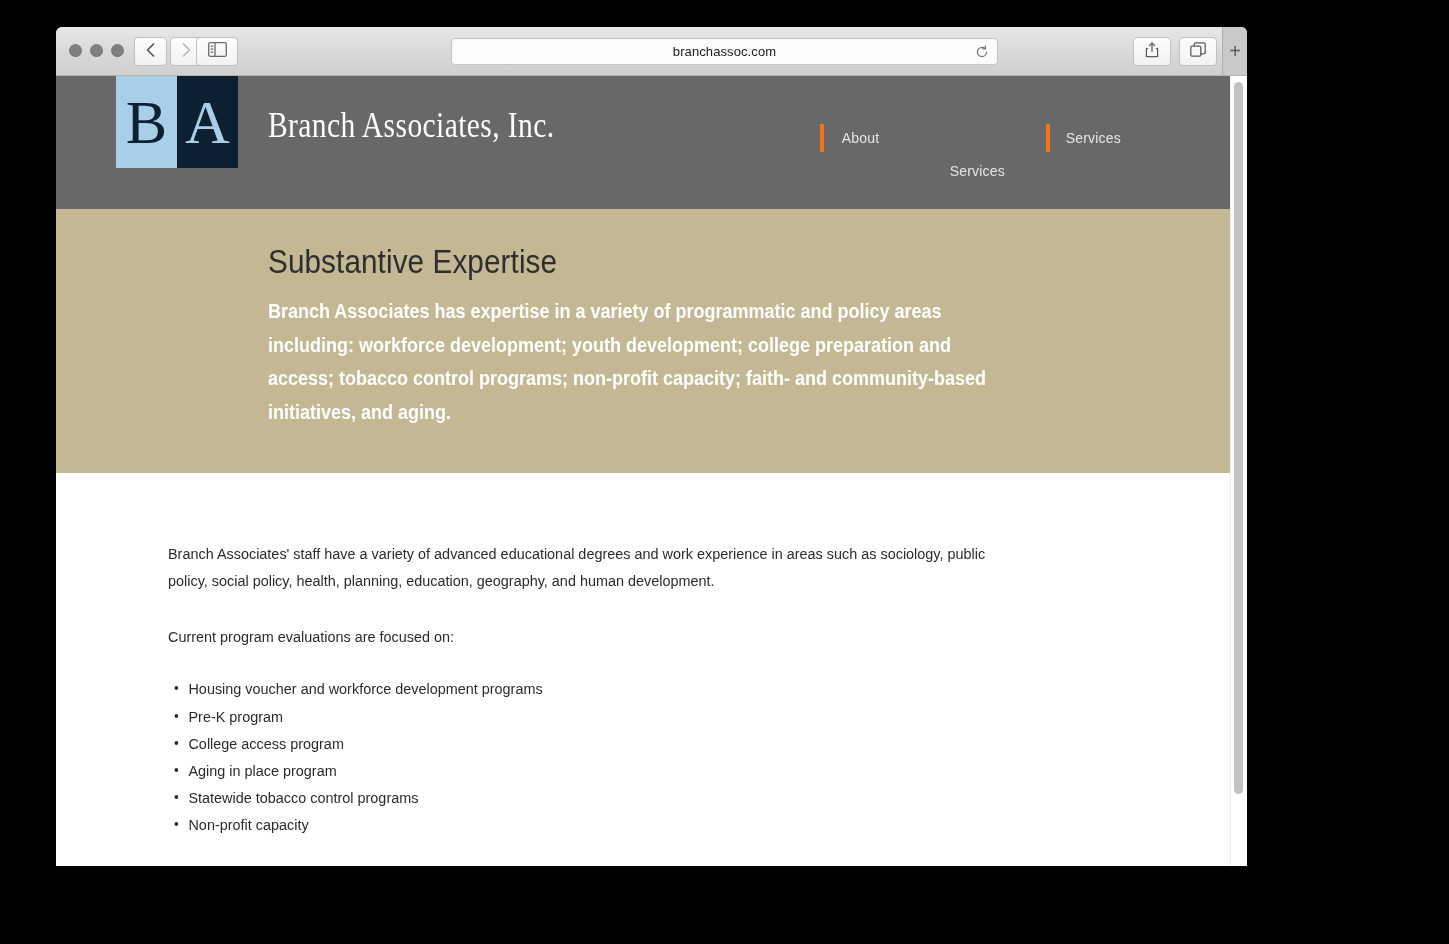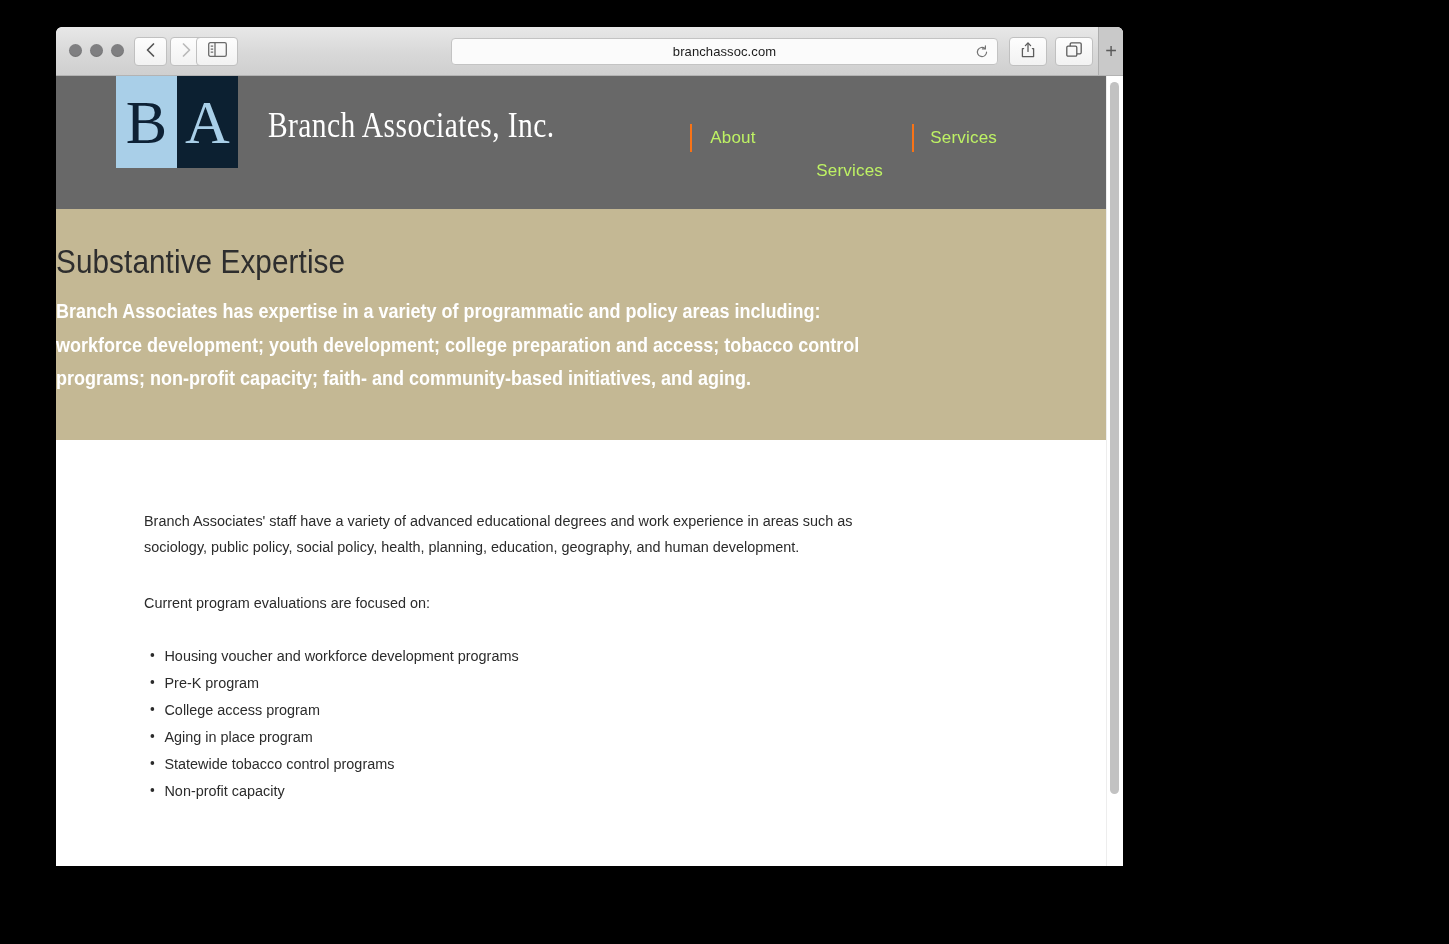--- a/index.html
+++ b/index.html
@@ -12,21 +12,21 @@
   }
   body {
     font-family: "Liberation Sans", sans-serif;
   }
 
   
   .browser-window {
     position: absolute;
     left: 56px;
     top: 27px;
-    width: 1067px;
+    width: 1191px;
     height: 839px;
     background: #ffffff;
     border-radius: 6px 6px 0 0;
     overflow: hidden;
     box-shadow: 0 0 0 1px rgba(0,0,0,0.25);
   }
 
   
   .toolbar {
     position: relative;
@@ -205,36 +205,37 @@
     right: 110px;
     top: 48px;
     display: flex;
     align-items: stretch;
     height: 28px;
   }
   .nav-item {
     display: flex;
     align-items: center;
     padding: 0 16px 0 16px;
-    border-left: 2px solid #f97316;
-    font-size: 17px;
-    color: #bef264;
+    border-left: 4px solid #f97316;
+    font-size: 14px;
+    color: #e5e5e5;
     letter-spacing: 0.2px;
     white-space: nowrap;
   }
   .nav-item:first-child { padding-left: 18px; }
   .nav-gap-a { min-width: 72px; }
   .nav-gap-b { min-width: 80px; margin-top: 47px; }
 
   
   .hero {
     background: #c4b894;
     padding: 34px 0 44px 0;
   }
   .hero-inner {
+    padding-left: 212px;
     padding-right: 240px;
   }
   .hero-title {
     font-size: 33px;
     color: #2e2e2e;
     font-weight: 400;
     margin: 0 0 14px 0;
     transform: scaleX(0.90);
     transform-origin: left center;
     letter-spacing: 0.1px;
@@ -247,21 +248,21 @@
     margin: 0;
     transform: scaleX(0.90);
     transform-origin: left center;
     width: 111%;
   }
 
   
   .content {
     background: #ffffff;
     padding-top: 68px;
-    padding-left: 88px;
+    padding-left: 112px;
     padding-right: 240px;
     color: #2b2b2b;
   }
   .body-para {
     font-size: 15.5px;
     line-height: 1.70;
     margin: 0 0 30px 0;
     transform: scaleX(0.93);
     transform-origin: left center;
     width: 107%;

